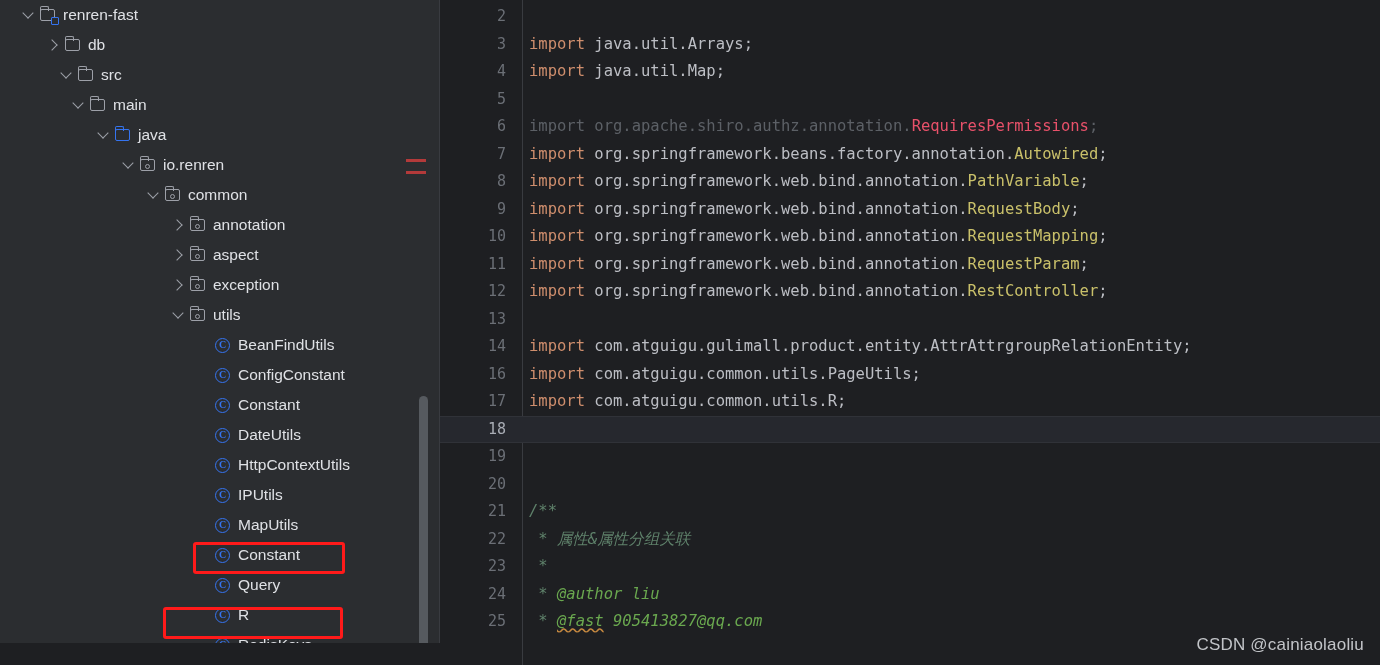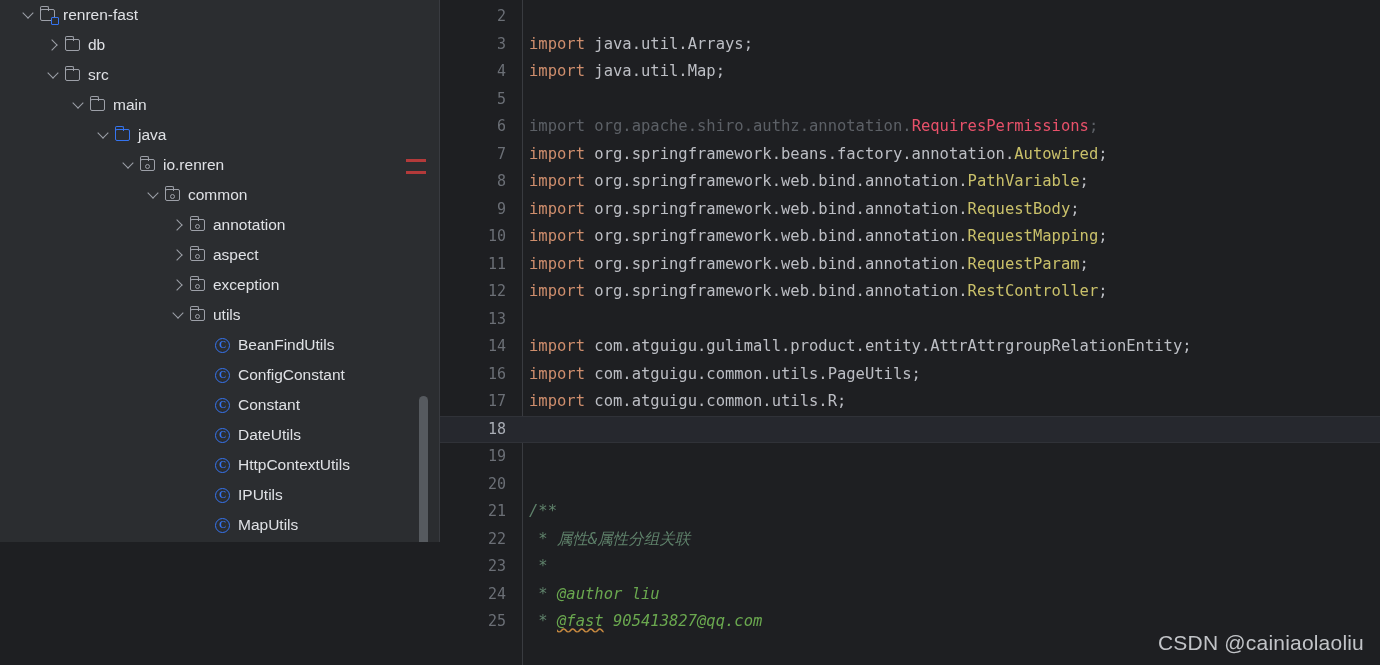--- a/index.html
+++ b/index.html
@@ -7,21 +7,21 @@
     width: 1380px; height: 665px;
     background: #1E1F22;
     font-family: "Liberation Sans", sans-serif;
     overflow: hidden;
   }
   #app { position: relative; width: 1380px; height: 665px; display: flex; }
 
   
   #tree-panel {
     position: relative;
-    width: 440px; height: 542px;
+    width: 440px; height: 643px;
     background: #2B2D30;
     overflow: hidden;
     flex: 0 0 440px;
   }
   .tree-row {
     position: relative;
     height: 30px;
     display: flex;
     align-items: center;
     white-space: nowrap;
@@ -182,21 +182,21 @@
   .anno-hi { color: #E8516A; }
   .dim     { color: #5C6066; }
   .cmt     { color: #5F826B; font-style: italic; }
   .cmt-br  { color: #6AA84F; font-style: italic; }
   .typo    { text-decoration: underline wavy #C4873F; text-decoration-skip-ink: none; }
 
   #watermark {
     position: absolute;
     right: 16px; bottom: 10px;
     color: #C2C4C8;
-    font-size: 21px;
+    font-size: 17px;
     font-family: "Liberation Sans", sans-serif;
     letter-spacing: .2px;
   }
 </style>
 </head>
 <body>
 
 <div id="app">
 
   <div id="tree-panel">
@@ -209,21 +209,21 @@
           </span>
           <span class="tlabel">renren-fast</span>
         </div>
         <div class="tree-row" style="padding-left: 45px;">
           <span class="arrow right"></span>
           <span class="ticon">
             <span class="folder-shape"></span>
           </span>
           <span class="tlabel">db</span>
         </div>
-        <div class="tree-row" style="padding-left: 45px;">
+        <div class="tree-row" style="padding-left: 58px;">
           <span class="arrow down"></span>
           <span class="ticon">
             <span class="folder-shape"></span>
           </span>
           <span class="tlabel">src</span>
         </div>
         <div class="tree-row" style="padding-left: 70px;">
           <span class="arrow down"></span>
           <span class="ticon">
             <span class="folder-shape"></span>

